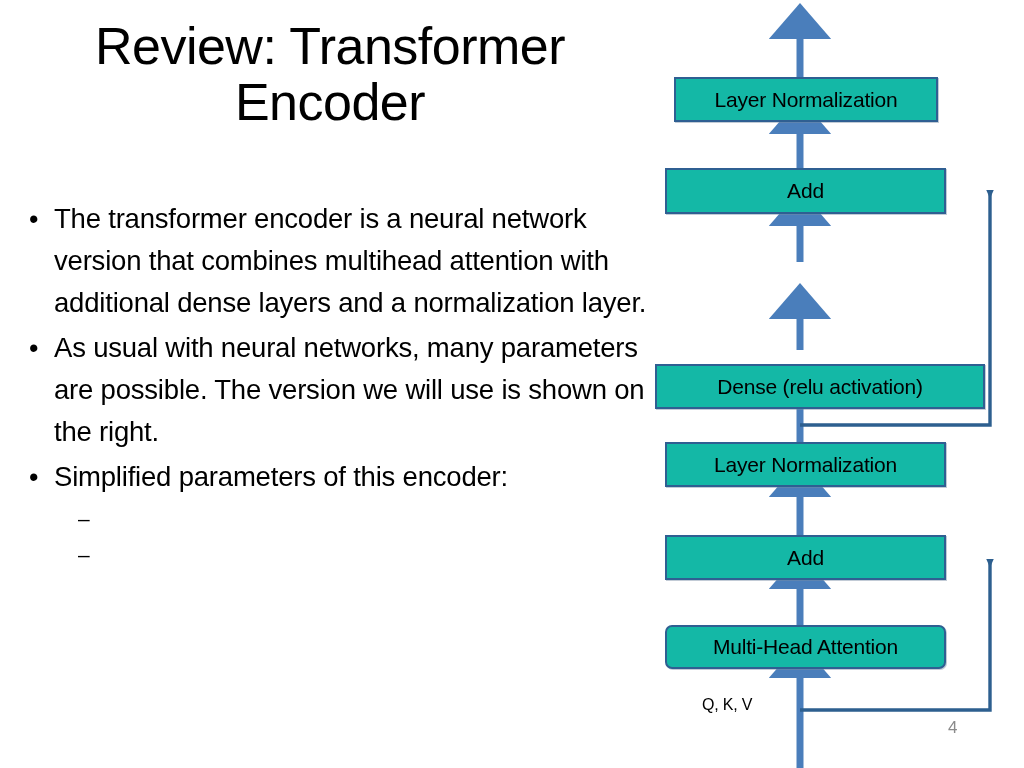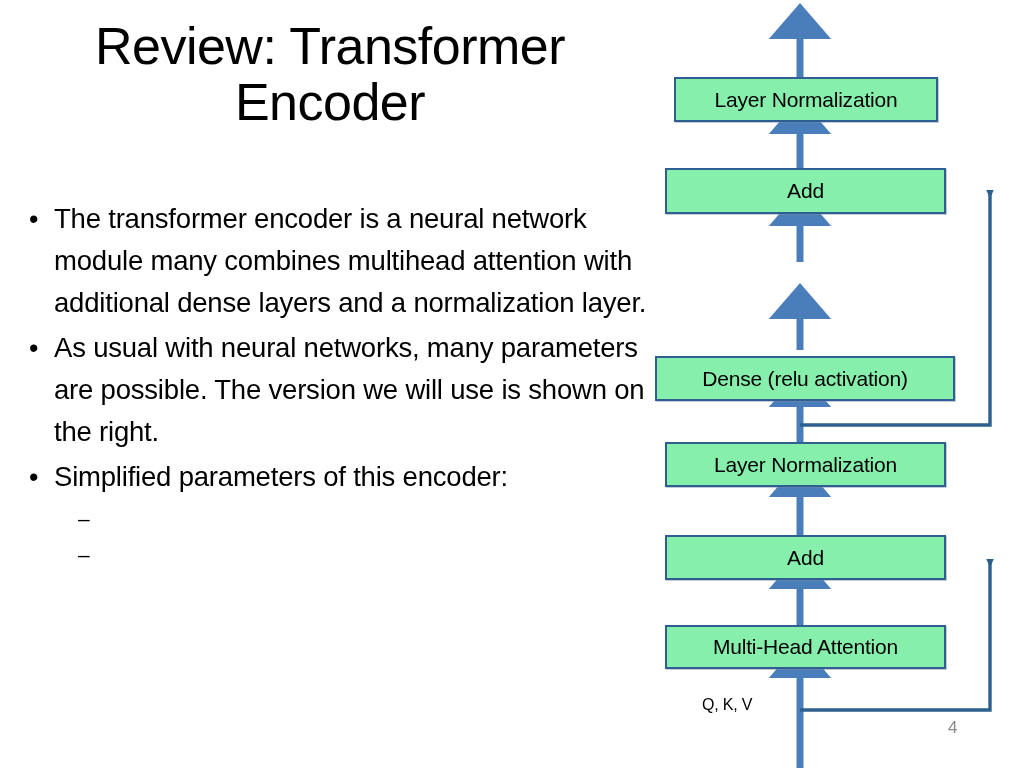--- a/index.html
+++ b/index.html
@@ -90,21 +90,21 @@
     position: absolute;
     left: 640px;
     top: 0;
     width: 384px;
     height: 768px;
   }
 
   .node {
     position: absolute;
     box-sizing: border-box;
-    background: #86efac;
+    background: #14b8a6;
     border: 2.5px solid #2f5f92;
     display: flex;
     align-items: center;
     justify-content: center;
     font-size: 21px;
     color: #000000;
     letter-spacing: -0.2px;
     box-shadow: 1px 1px 0 rgba(120,140,165,0.45);
   }
 
@@ -136,21 +136,21 @@
 <body>
 
 <div id="left-col">
 
   <div id="page-title">Review: Transformer Encoder</div>
 
   <div id="bullet-list">
 
     <div class="bullet-row">
       <span class="bullet-marker">•</span>
-      <span class="bullet-text">The transformer encoder is a neural network module many combines multihead attention with additional dense layers and a normalization layer.</span>
+      <span class="bullet-text">The transformer encoder is a neural network version that combines multihead attention with additional dense layers and a normalization layer.</span>
     </div>
 
     <div class="bullet-row">
       <span class="bullet-marker">•</span>
       <span class="bullet-text">As usual with neural networks, many parameters are possible. The version we will use is shown on the right.</span>
     </div>
 
     <div class="bullet-row">
       <span class="bullet-marker">•</span>
       <span class="bullet-text">Simplified parameters of this encoder:</span>
@@ -197,32 +197,32 @@
 
   <div class="node" style="left:34px; top:77px; width:264px; height:45px;">
     <span>Layer Normalization</span>
   </div>
 
   <div class="node" style="left:25px; top:168px; width:281px; height:46px;">
     <span>Add</span>
   </div>
 
 
-  <div class="node" style="left:15px; top:356px; width:300px; height:45px;justify-content:center;">
+  <div class="node" style="left:15px; top:364px; width:330px; height:45px;justify-content:center;">
     <span>Dense (relu activation)</span>
   </div>
 
   <div class="node" style="left:25px; top:442px; width:281px; height:45px;">
     <span>Layer Normalization</span>
   </div>
 
   <div class="node" style="left:25px; top:535px; width:281px; height:45px;">
     <span>Add</span>
   </div>
 
-  <div class="node" style="left:25px; top:625px; width:281px; height:44px;">
+  <div class="node" style="left:25px; top:625px; width:281px; height:44px;border-radius:7px;">
     <span>Multi-Head Attention</span>
   </div>
 
   <div id="qkv-label">Q, K, V</div>
 
   <div id="page-number">4</div>
 </div>
 
 </body></html>

